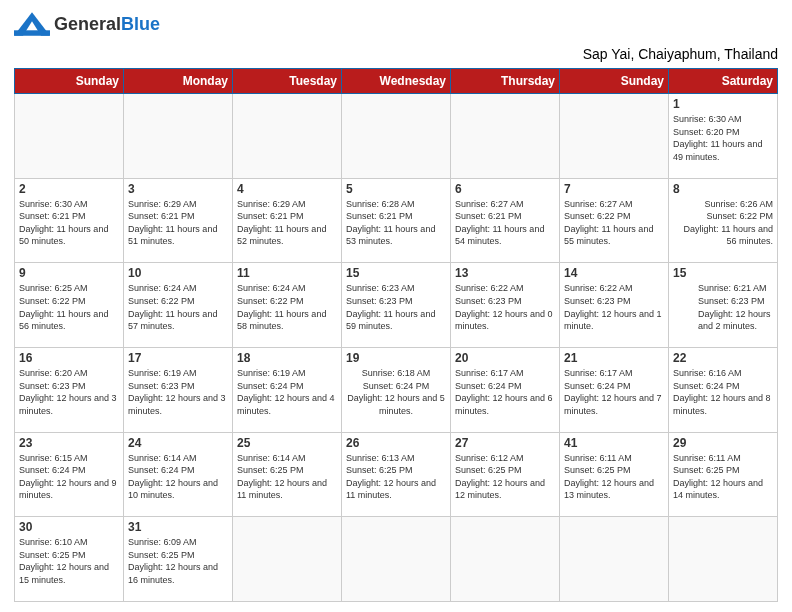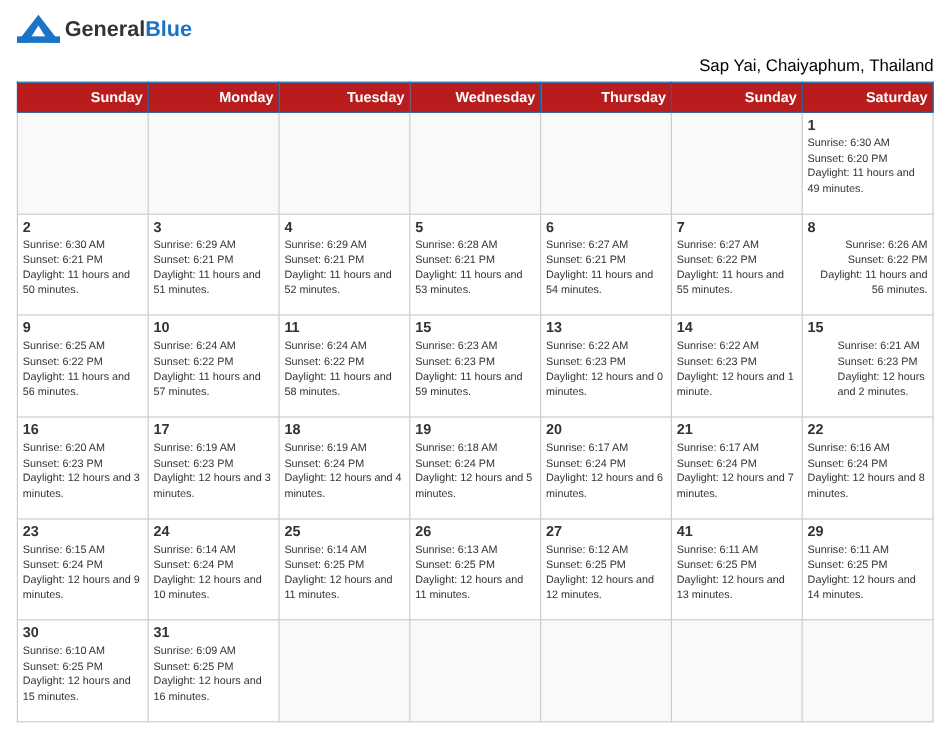--- a/index.html
+++ b/index.html
@@ -234,21 +234,21 @@
 Daylight: 12 hours and 3 minutes.</div>
           </td>
           <td>
             <div class="day-number">18</div>
             <div class="day-info" style="white-space: pre-line;">Sunrise: 6:19 AM
 Sunset: 6:24 PM
 Daylight: 12 hours and 4 minutes.</div>
           </td>
           <td>
             <div class="day-number">19</div>
-            <div class="day-info" style="white-space: pre-line;">Sunrise: 6:18 AM
+            <div class="day-info" style="white-space: pre-line; text-align: center;">Sunrise: 6:18 AM
 Sunset: 6:24 PM
 Daylight: 12 hours and 5 minutes.</div>
           </td>
           <td>
             <div class="day-number">20</div>
             <div class="day-info" style="white-space: pre-line;">Sunrise: 6:17 AM
 Sunset: 6:24 PM
 Daylight: 12 hours and 6 minutes.</div>
           </td>
           <td>

